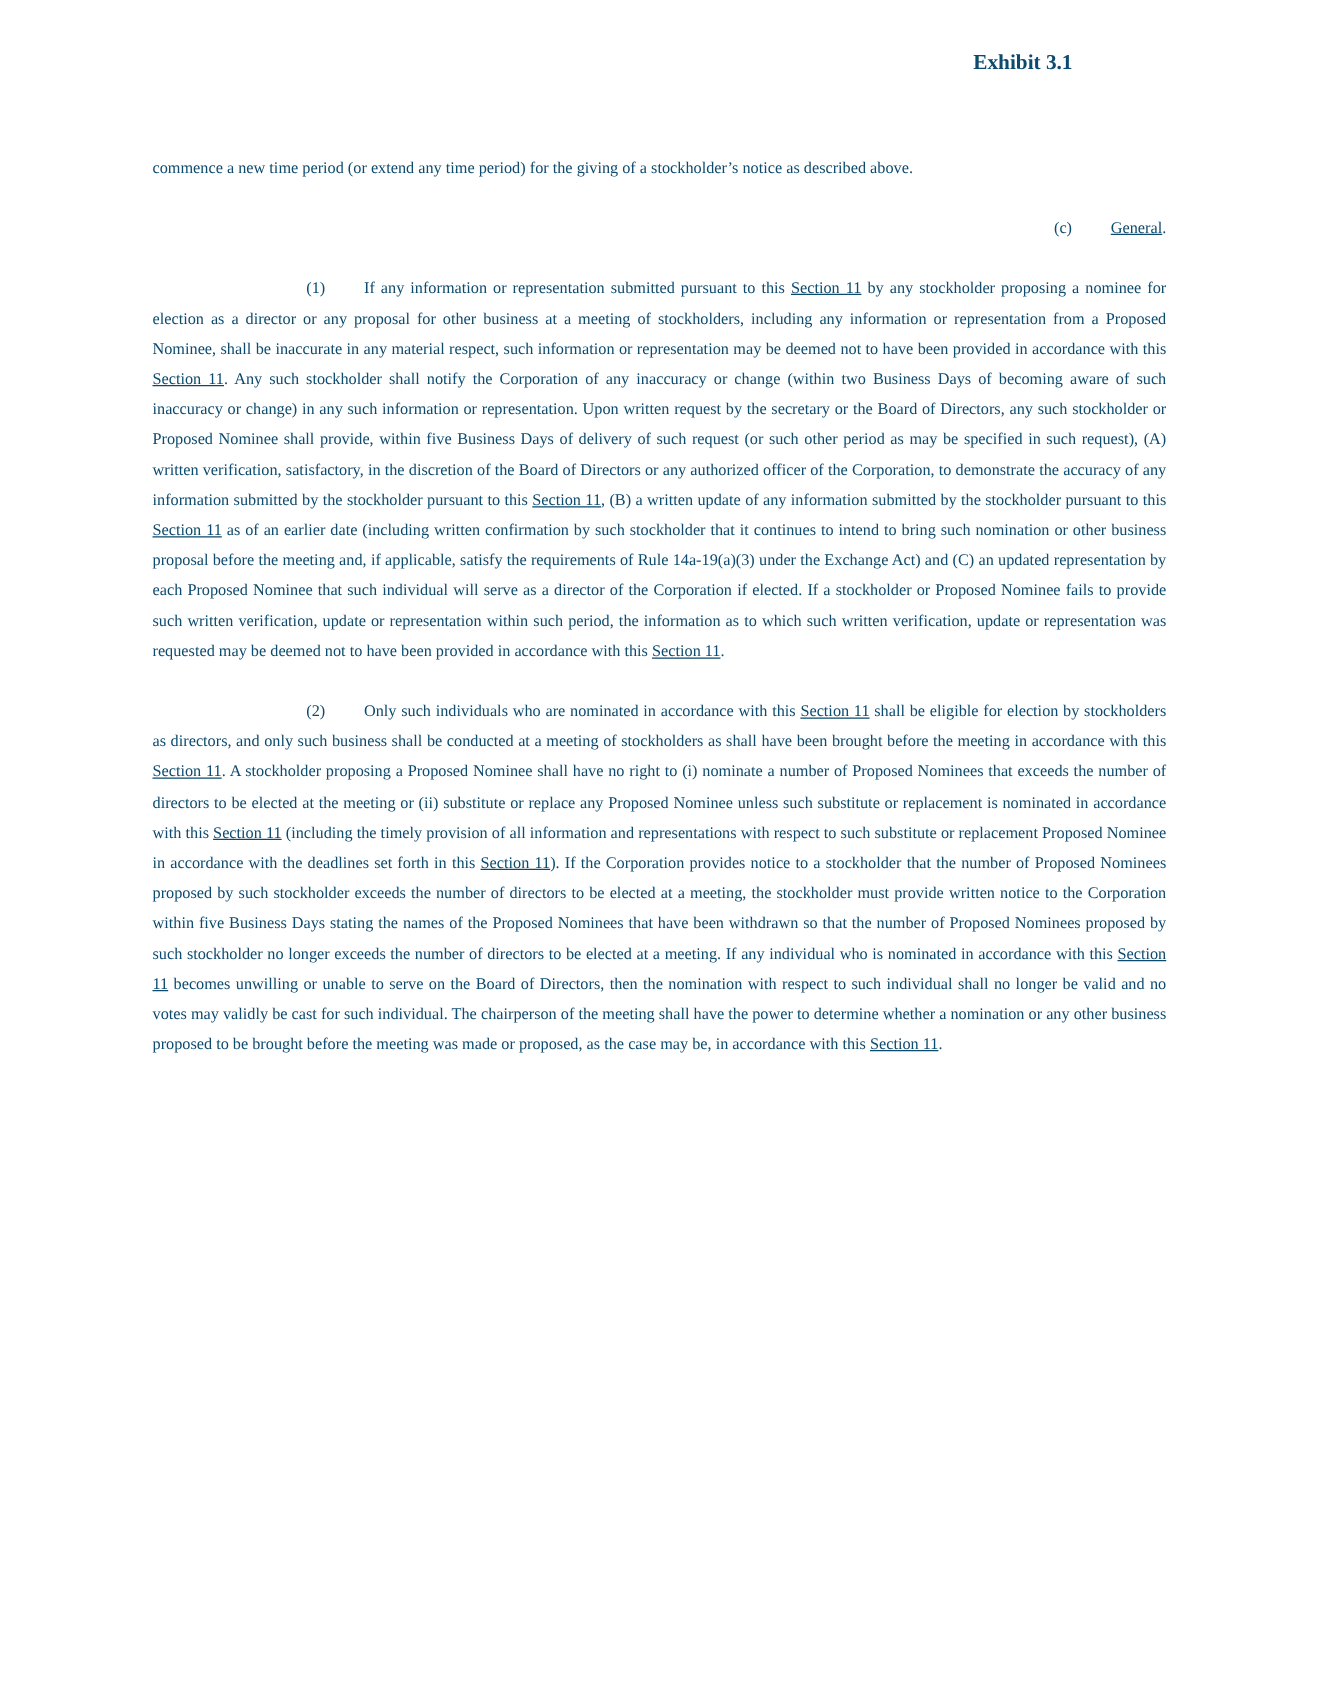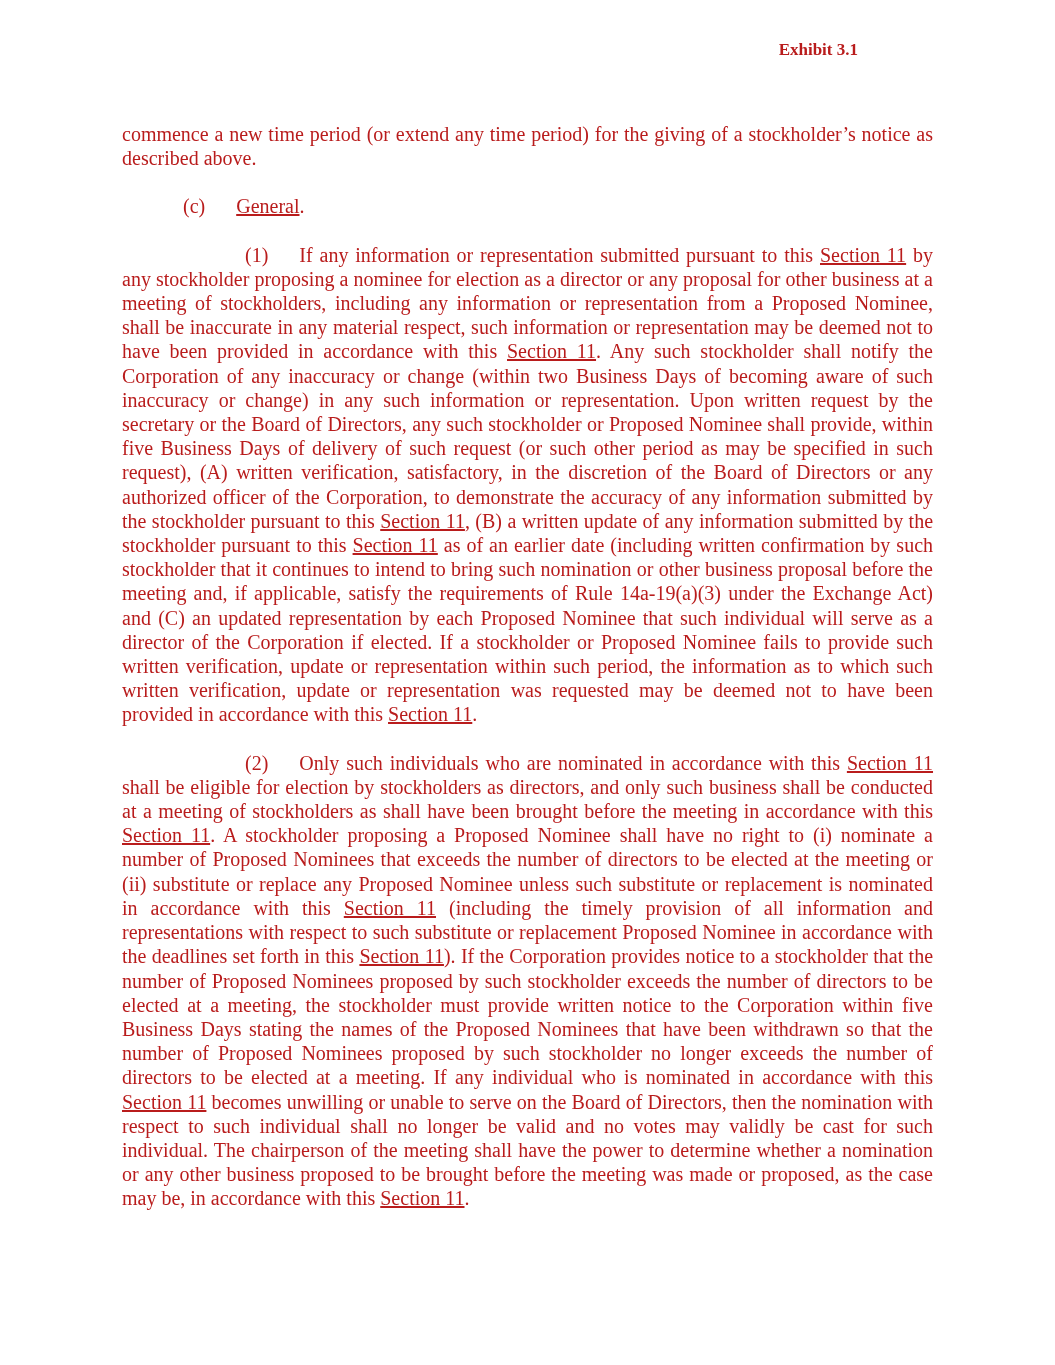--- a/index.html
+++ b/index.html
@@ -5,50 +5,50 @@
   html, body {
     margin: 0;
     padding: 0;
     background: #ffffff;
   }
   .page {
     position: relative;
     width: 980px;
     height: 1365px;
     background: #ffffff;
-    color: #b91c1c;
+    color: #0c4a6e;
     font-family: "Liberation Serif", serif;
     overflow: hidden;
     box-sizing: border-box;
   }
   .exhibit {
     position: absolute;
     top: 40px;
     right: 122px;
     font-size: 17px;
     font-weight: 700;
     line-height: 20px;
   }
   .content {
     position: absolute;
     top: 122px;
     left: 122px;
     width: 811px;
   }
   p.doc {
     margin: 0;
-    font-size: 20px;
+    font-size: 13px;
     line-height: 24.2px;
     text-align: justify;
   }
   p.doc + p.doc {
     margin-top: 24px;
   }
   p.heading {
-    text-align: left;
+    text-align: right;
     text-indent: 61px;
   }
   p.num-indent {
     text-indent: 123px;
   }
   .tab {
     display: inline-block;
     width: 31px;
   }
   .u {

